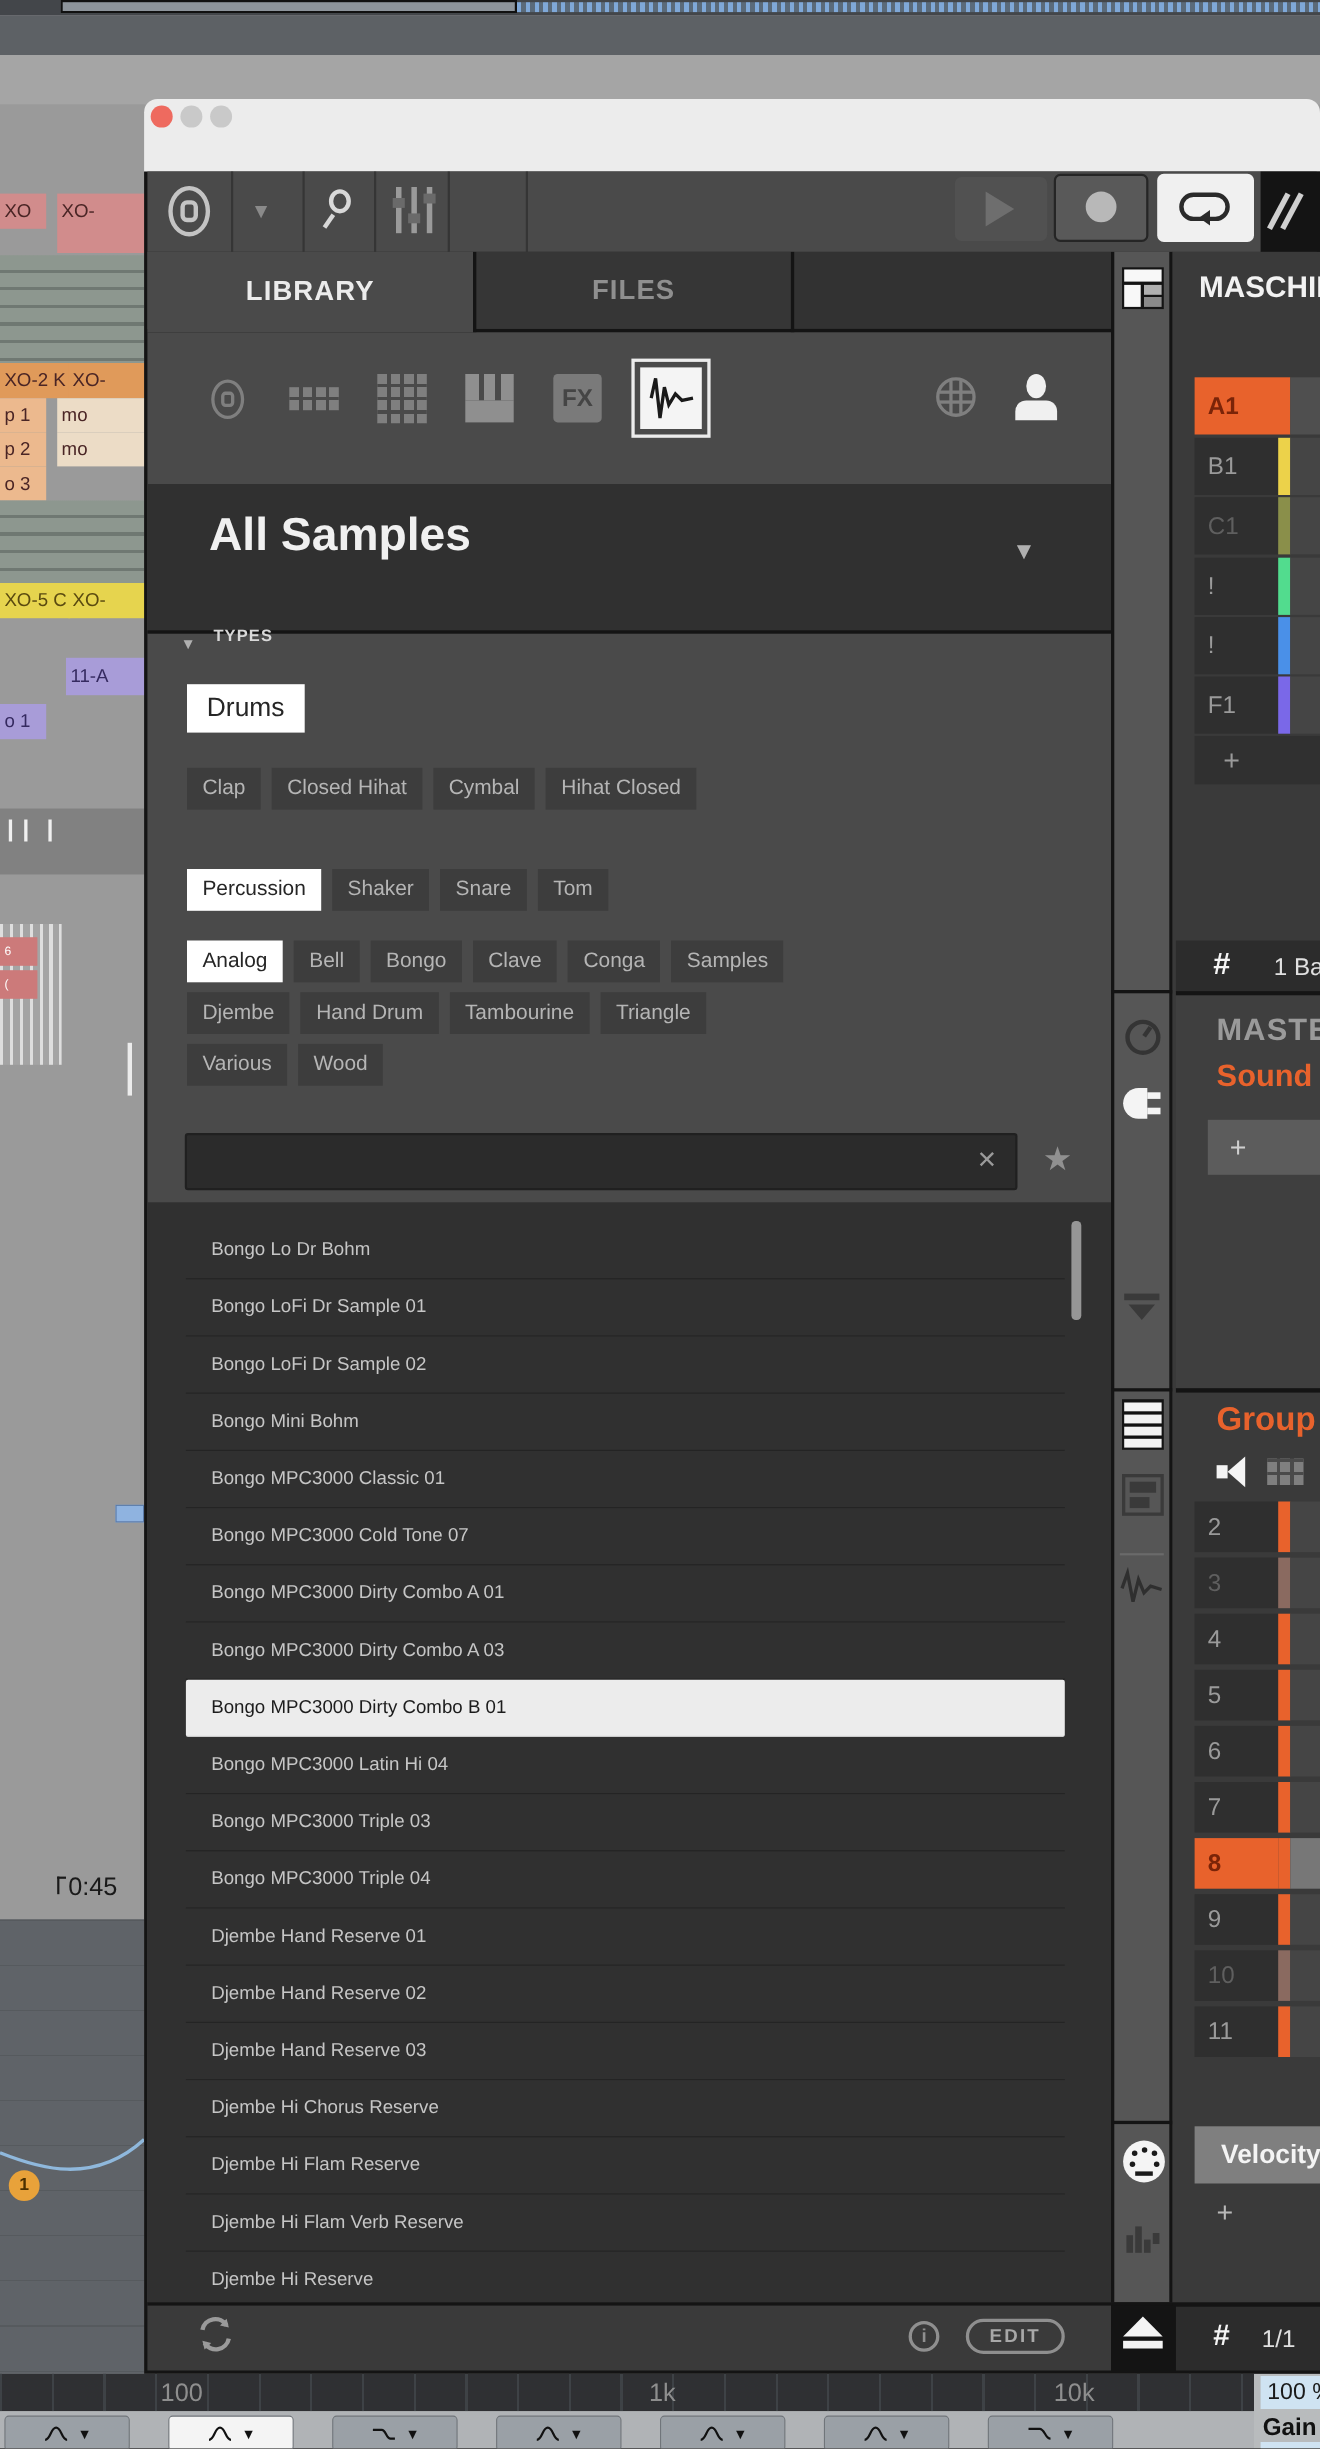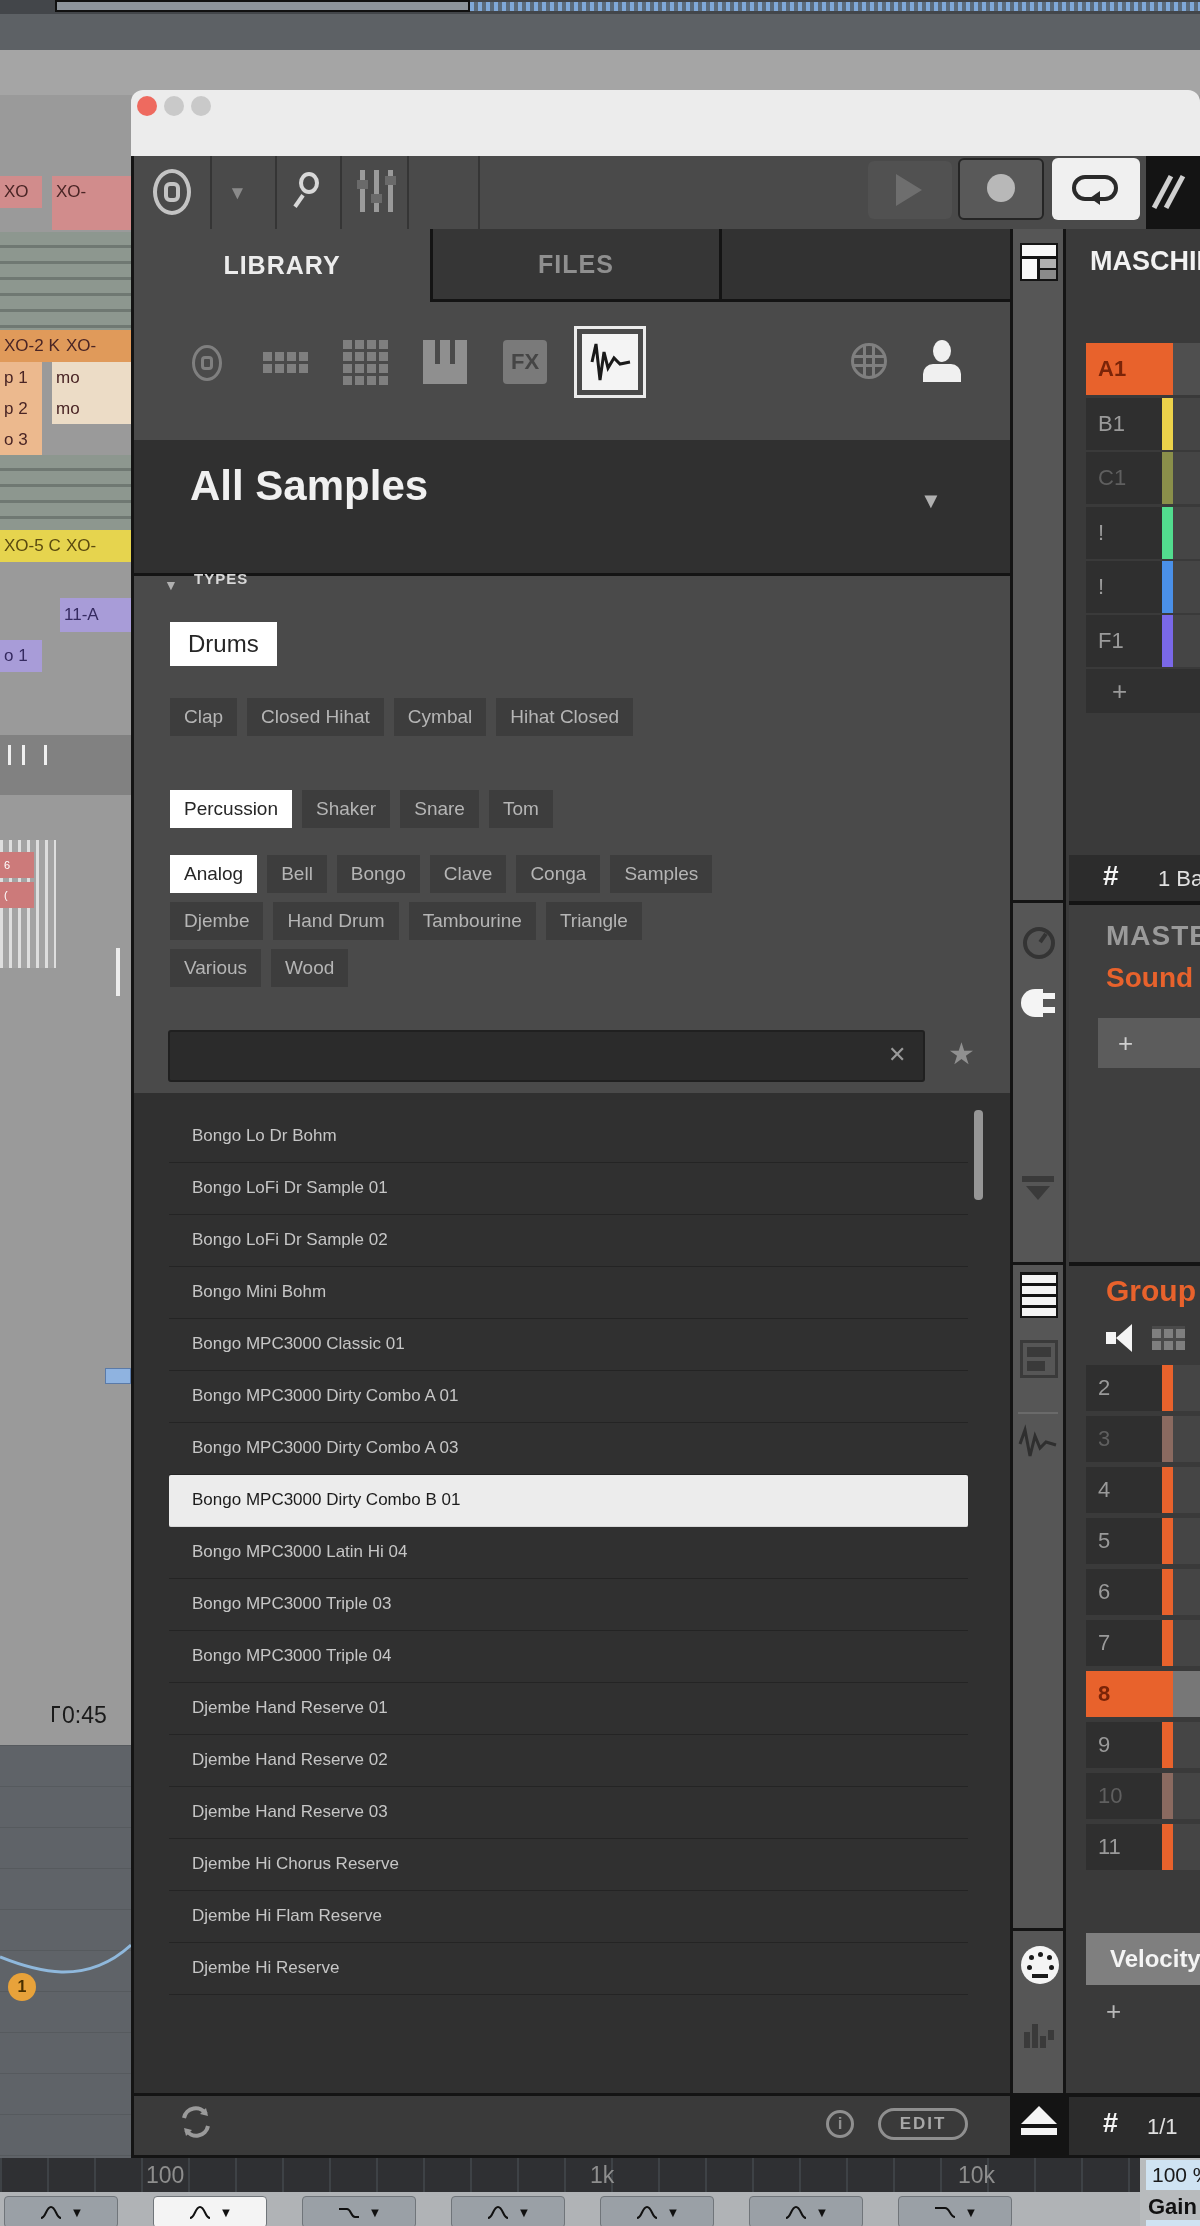--- a/index.html
+++ b/index.html
@@ -293,31 +293,33 @@
   <input class="abs" style="left: 168px; top: 1030px; width: 757px; height: 52px; background: rgb(43, 43, 43); border: 2px solid rgb(32, 32, 32); border-radius: 3px; box-sizing: border-box; color: rgb(208, 208, 208); font-size: 18px; padding: 0px 40px 0px 12px; font-family: &quot;Liberation Sans&quot;, sans-serif;" value="">
   <div class="abs" style="left:888px;top:1042px;color:#9a9a9a;font-size:22px;">✕</div>
   <div class="abs" style="left:948px;top:1036px;color:#909090;font-size:30px;">★</div>
 
   <div class="abs" style="left:134px;top:1093px;width:876px;height:1000px;background:#303030;overflow:hidden;padding-top:18px;box-sizing:border-box;">
     <div class="res-row">Bongo Lo Dr Bohm</div>
     <div class="res-row">Bongo LoFi Dr Sample 01</div>
     <div class="res-row">Bongo LoFi Dr Sample 02</div>
     <div class="res-row">Bongo Mini Bohm</div>
     <div class="res-row">Bongo MPC3000 Classic 01</div>
+    <div class="res-row">Bongo MPC3000 Cold Tone 07</div>
     <div class="res-row">Bongo MPC3000 Dirty Combo A 01</div>
     <div class="res-row">Bongo MPC3000 Dirty Combo A 03</div>
     <div class="res-row sel">Bongo MPC3000 Dirty Combo B 01</div>
     <div class="res-row">Bongo MPC3000 Latin Hi 04</div>
     <div class="res-row">Bongo MPC3000 Triple 03</div>
     <div class="res-row">Bongo MPC3000 Triple 04</div>
     <div class="res-row">Djembe Hand Reserve 01</div>
     <div class="res-row">Djembe Hand Reserve 02</div>
     <div class="res-row">Djembe Hand Reserve 03</div>
     <div class="res-row">Djembe Hi Chorus Reserve</div>
     <div class="res-row">Djembe Hi Flam Reserve</div>
+    <div class="res-row">Djembe Hi Flam Verb Reserve</div>
     <div class="res-row">Djembe Hi Reserve</div>
 
   </div>
   <div class="abs" style="left:974px;top:1110px;width:9px;height:90px;background:#969696;border-radius:4px;"></div>
 
   <div class="abs" style="left:134px;top:2093px;width:876px;height:62px;background:#3a3a3a;border-top:3px solid #141414;box-sizing:border-box;"></div>
   <div class="abs" style="left:178px;top:2104px;width:36px;height:36px;">
     <svg width="36" height="36">
       <path d="M6 14 A12 12 0 0 1 28 10" stroke="#9a9a9a" stroke-width="4" fill="none"></path>
       <path d="M30 22 A12 12 0 0 1 8 26" stroke="#9a9a9a" stroke-width="4" fill="none"></path>

